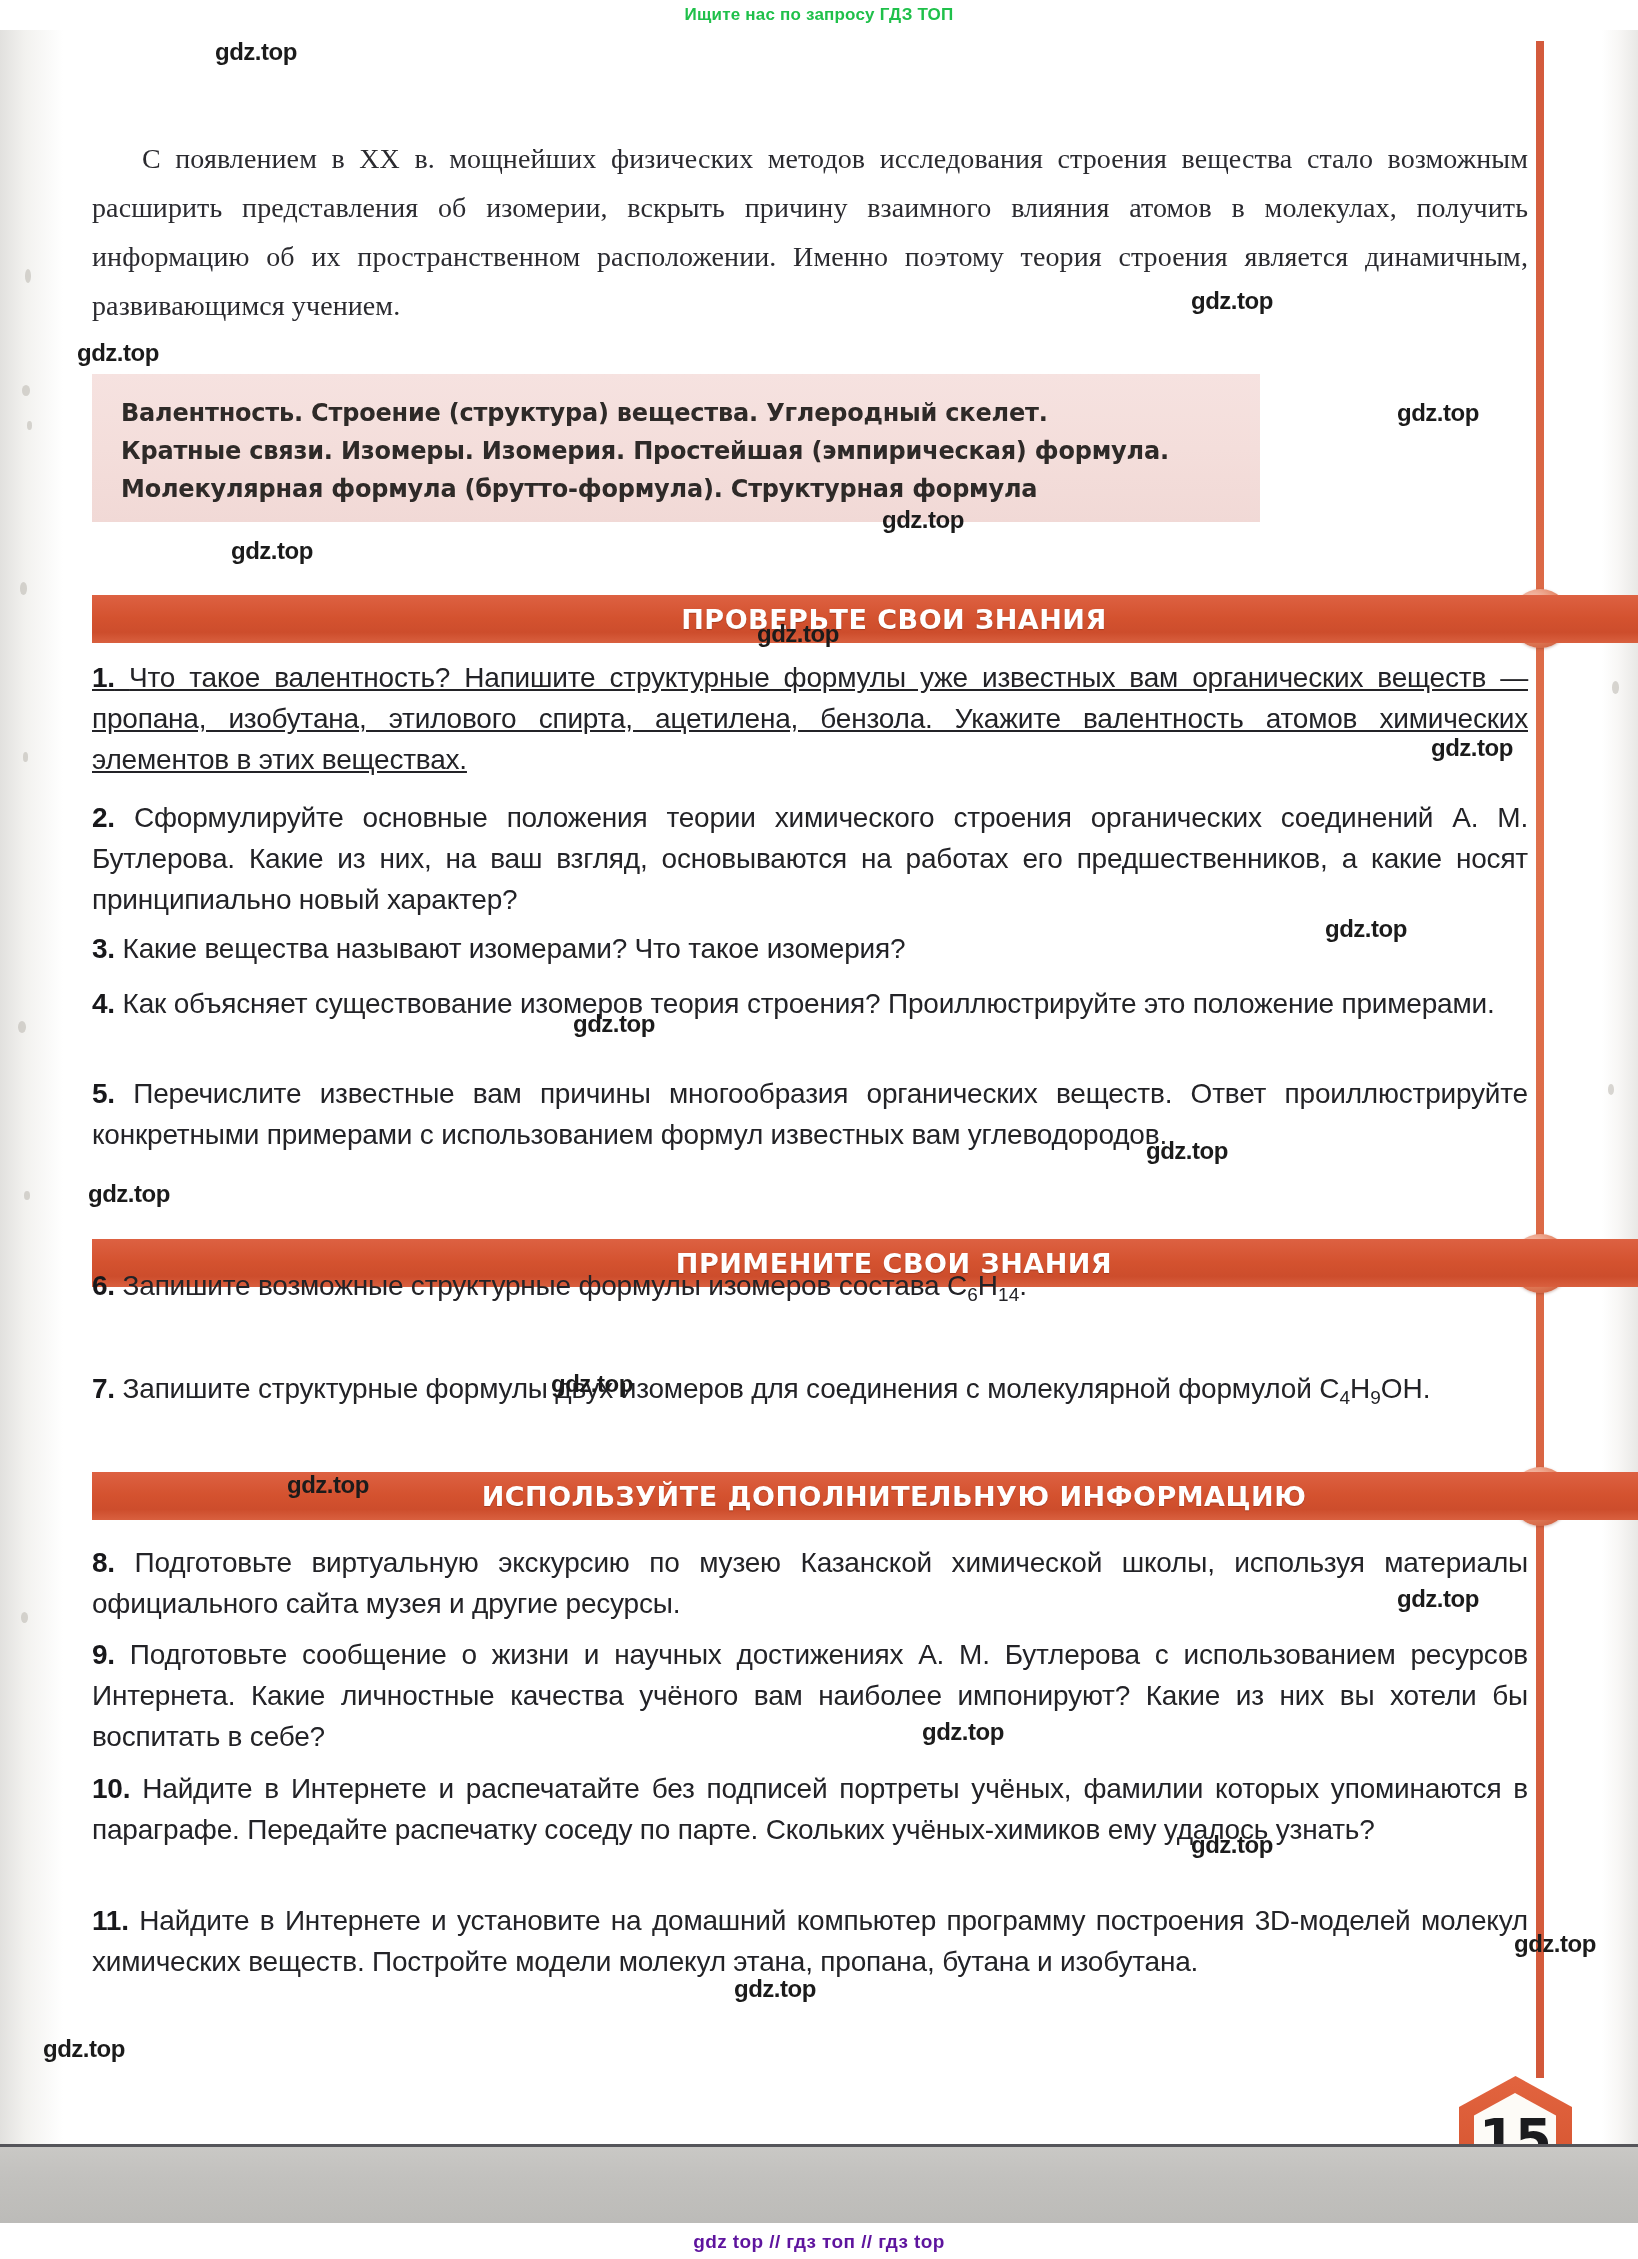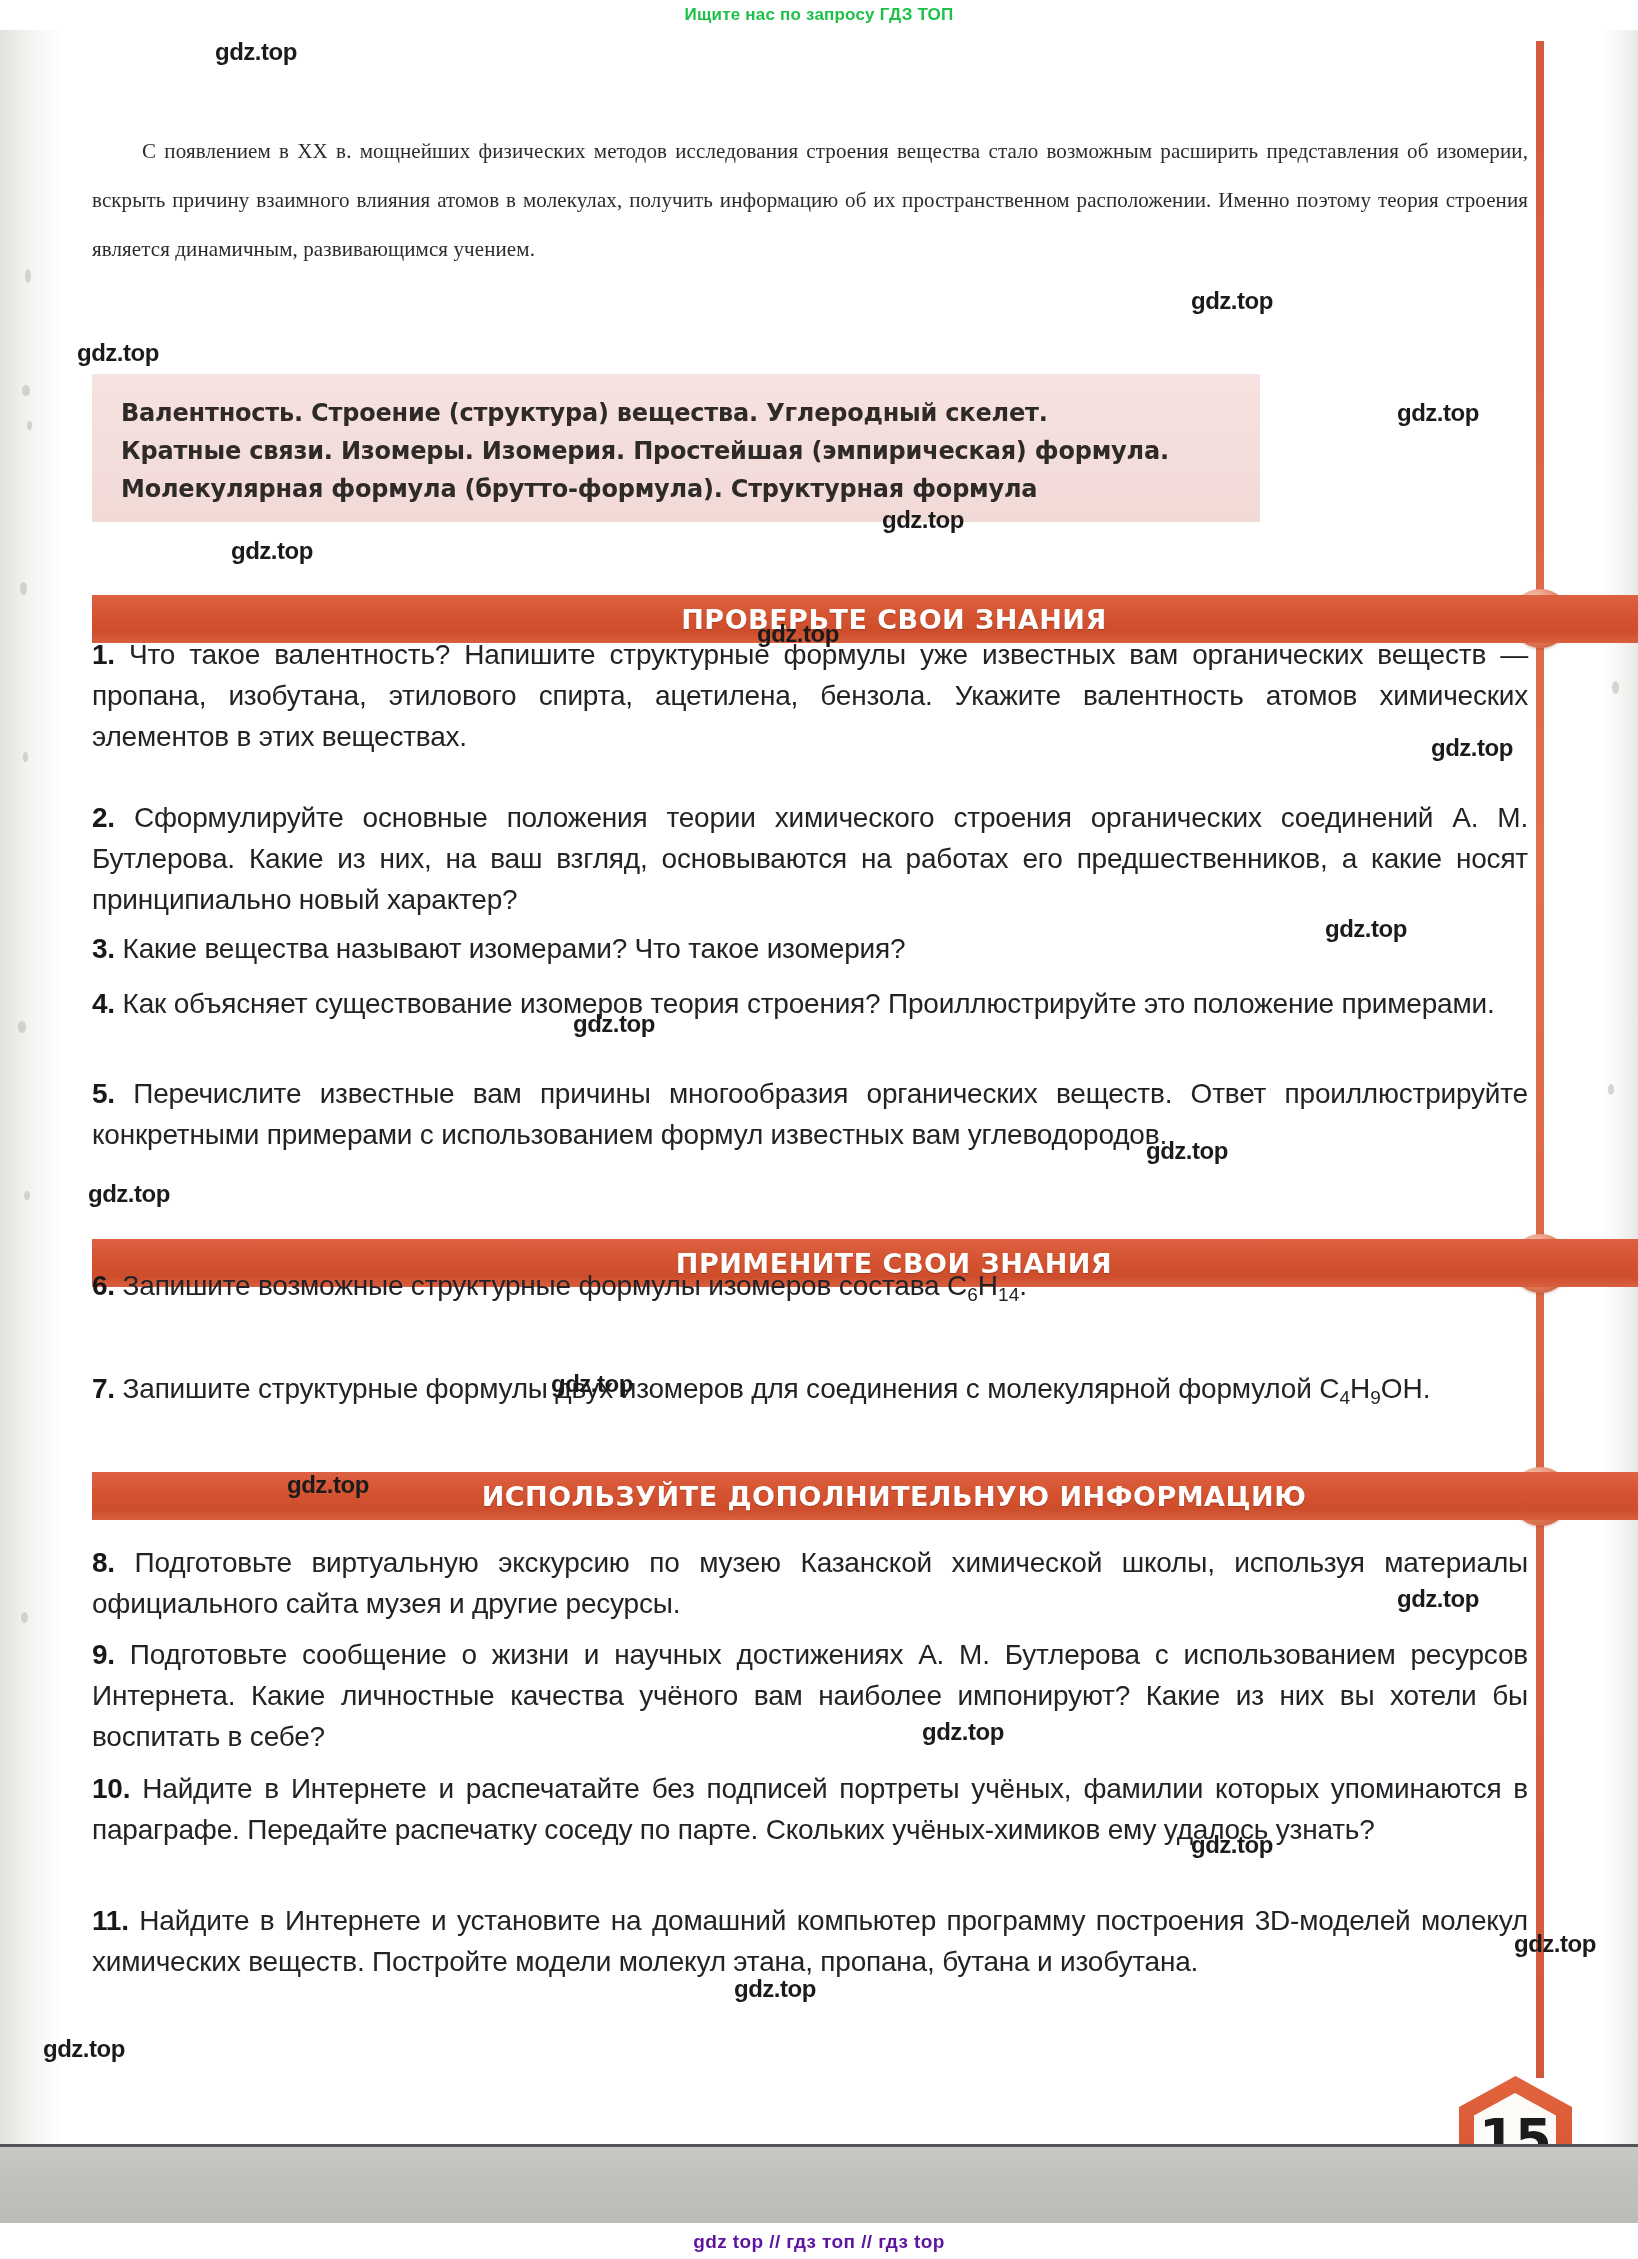--- a/index.html
+++ b/index.html
@@ -78,21 +78,21 @@
     background: radial-gradient(circle at 36% 32%, #ffffff 0%, #f3b8a4 22%, #e07a57 58%, #c24f30 100%);
     box-shadow: 0 0.9px 2.7px rgba(120,50,30,.35);
   }
 
   
   #intro-paragraph {
     position: absolute;
     left: 92px; top: 106px;
     width: 1436px;
     font-family: "Liberation Serif", "DejaVu Serif", serif;
-    font-size: 21px;
+    font-size: 28px;
     line-height: 49px;
     color: #2b2b30;
     text-align: justify;
     text-indent: 50px;
     letter-spacing: 0.1px;
   }
 
   
   #terms-box {
     position: absolute;
@@ -250,21 +250,21 @@
 <div id="terms-box">
   <div class="terms-line">Валентность. Строение (структура) вещества. Углеродный скелет.</div>
   <div class="terms-line">Кратные связи. Изомеры. Изомерия. Простейшая (эмпирическая) формула.</div>
   <div class="terms-line">Молекулярная формула (брутто-формула). Структурная формула</div>
 </div>
 
 <div class="banner" style="top:595px;">
   <span class="banner-label">ПРОВЕРЬТЕ СВОИ ЗНАНИЯ</span>
 </div>
 
-<div class="question" style="top:634px;">
+<div class="question" style="top:657px;text-decoration:underline;">
   <span class="qnum">1.</span>
   <span>Что такое валентность? Напишите структурные формулы уже известных вам органических веществ — пропана, изобутана, этилового спирта, ацетилена, бензола. Укажите валентность атомов химических элементов в этих веществах.</span>
 </div>
 
 <div class="question" style="top:797px;">
   <span class="qnum">2.</span>
   <span>Сформулируйте основные положения теории химического строения органических соединений А. М. Бутлерова. Какие из них, на ваш взгляд, основываются на работах его предшественников, а какие носят принципиально новый характер?</span>
 </div>
 
 <div class="question" style="top:928px;">

